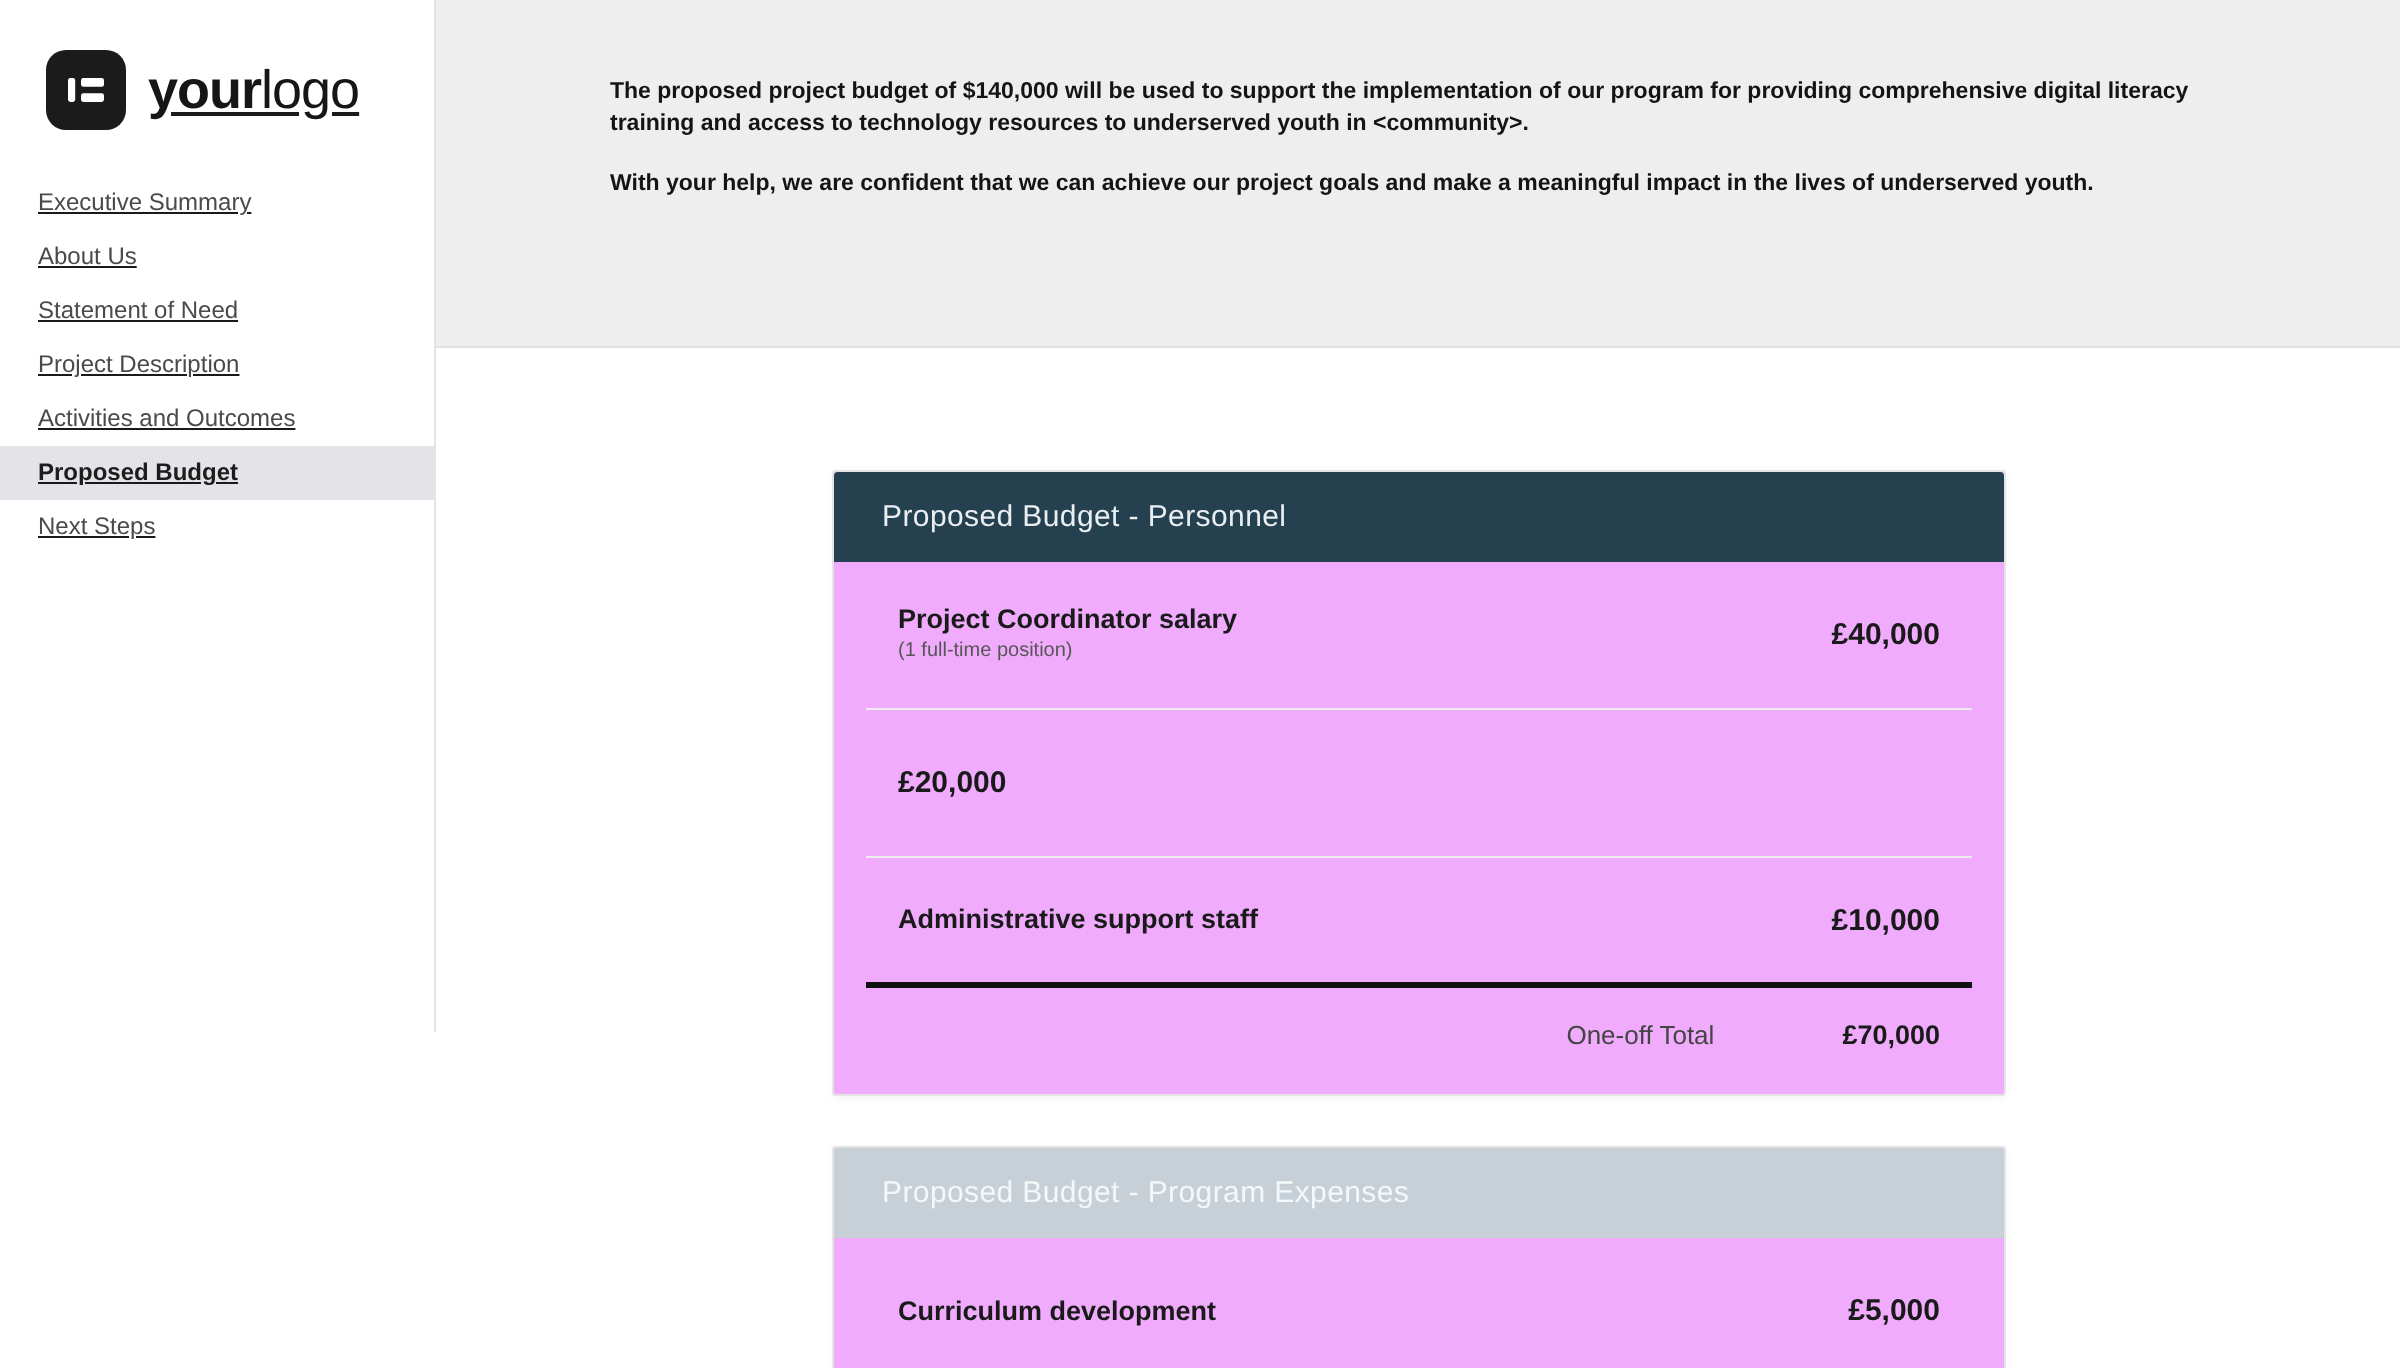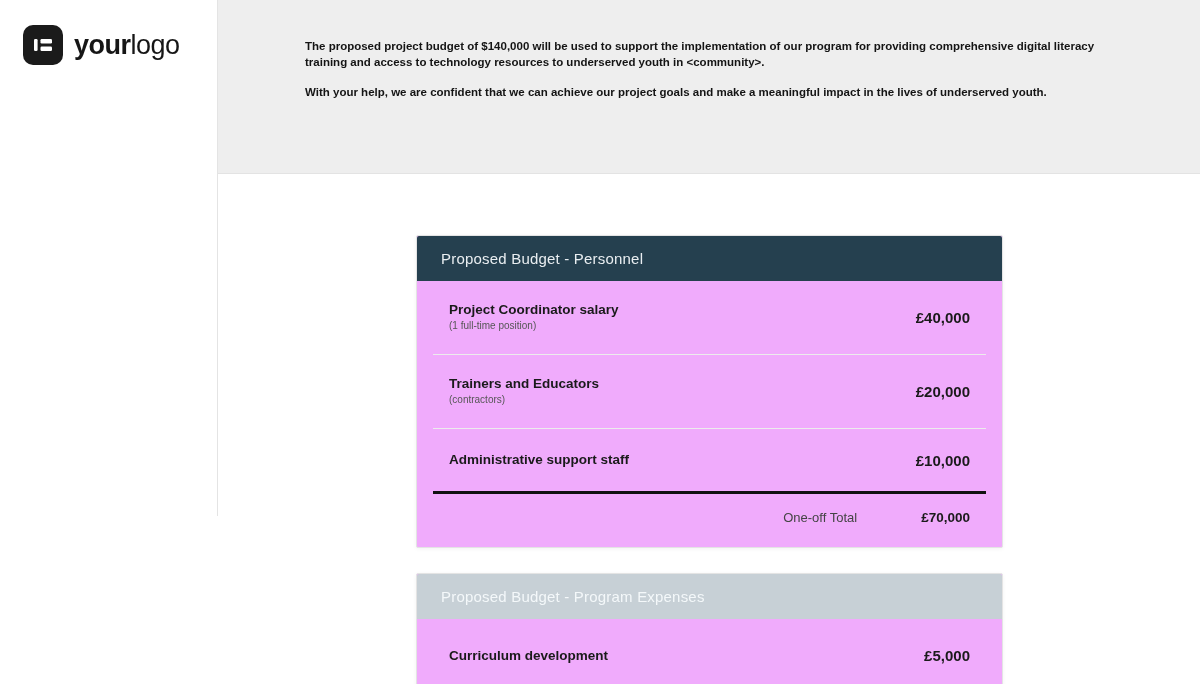--- a/index.html
+++ b/index.html
@@ -1,21 +1,21 @@
 <!DOCTYPE html>
 <html><head>
 <meta charset="utf-8">
 <style>
   * { margin:0; padding:0; box-sizing:border-box; }
   html,body { width:1200px; height:684px; overflow:hidden; background:#ffffff;
     font-family:"Liberation Sans", sans-serif; color:#1a1a1a; }
 
   
   .sidebar { position:absolute; left:0; top:0; width:218px; height:516px;
-    background:#ffffff; border-right:1px solid #e4e4e4; z-index:3; }
+    background:#ffffff; border-right:1px solid #e4e4e4; z-index:3;text-decoration:underline; }
   .logo-row { display:flex; align-items:center; gap:10px; padding:24px 0 0 22px; }
   .logo-icon { width:42px; height:42px; flex:0 0 42px; }
   .logo-text { font-size:27px; letter-spacing:-0.5px; color:#161616; white-space:nowrap; }
   .logo-text .b { font-weight:700; }
   .logo-text .r { font-weight:400; }
   .nav { margin-top:22px; }
   .nav-item { display:block; font-size:12px; color:#4a4a4a; padding:7px 19px 7px 19px;
     cursor:pointer; line-height:13px; }
   .nav-item.active { background:#e4e4e8; color:#1d1d1d; font-weight:700; }
 
@@ -59,20 +59,29 @@
   <div class="logo-row">
     <svg class="logo-icon" viewBox="0 0 42 42">
       <rect x="1" y="1" width="40" height="40" rx="10" fill="#1b1b1b"></rect>
       <rect x="12" y="15" width="3.6" height="12" rx="1.2" fill="#ffffff"></rect>
       <rect x="18.5" y="15" width="11.5" height="4.4" rx="1.2" fill="#ffffff"></rect>
       <rect x="18.5" y="22.6" width="11.5" height="4.4" rx="1.2" fill="#ffffff"></rect>
     </svg>
     <div class="logo-text"><span class="b">your</span><span class="r">logo</span></div>
   </div>
 
+  <div class="nav">
+    <div class="nav-item">Executive Summary</div>
+    <div class="nav-item">About Us</div>
+    <div class="nav-item">Statement of Need</div>
+    <div class="nav-item">Project Description</div>
+    <div class="nav-item">Activities and Outcomes</div>
+    <div class="nav-item active">Proposed Budget</div>
+    <div class="nav-item">Next Steps</div>
+  </div>
 </div>
 
 <div class="main">
 
   <div class="intro">
     <p>The proposed project budget of $140,000 will be used to support the implementation of our program for providing comprehensive digital literacy training and access to technology resources to underserved youth in &lt;community&gt;.</p>
     <p>With your help, we are confident that we can achieve our project goals and make a meaningful impact in the lives of underserved youth.</p>
   </div>
 
   <div class="content">
@@ -84,24 +93,20 @@
 
       <div class="row">
         <div>
           <div class="label">Project Coordinator salary</div>
           <div class="sub">(1 full-time position)</div>
         </div>
         <div class="amount">£40,000</div>
       </div>
 
       <div class="row">
-        <div>
-          <div class="label">Trainers and Educators</div>
-          <div class="sub">(contractors)</div>
-        </div>
         <div class="amount">£20,000</div>
       </div>
 
       <div class="row no-divider">
         <div>
           <div class="label">Administrative support staff</div>
         </div>
         <div class="amount">£10,000</div>
       </div>
 

